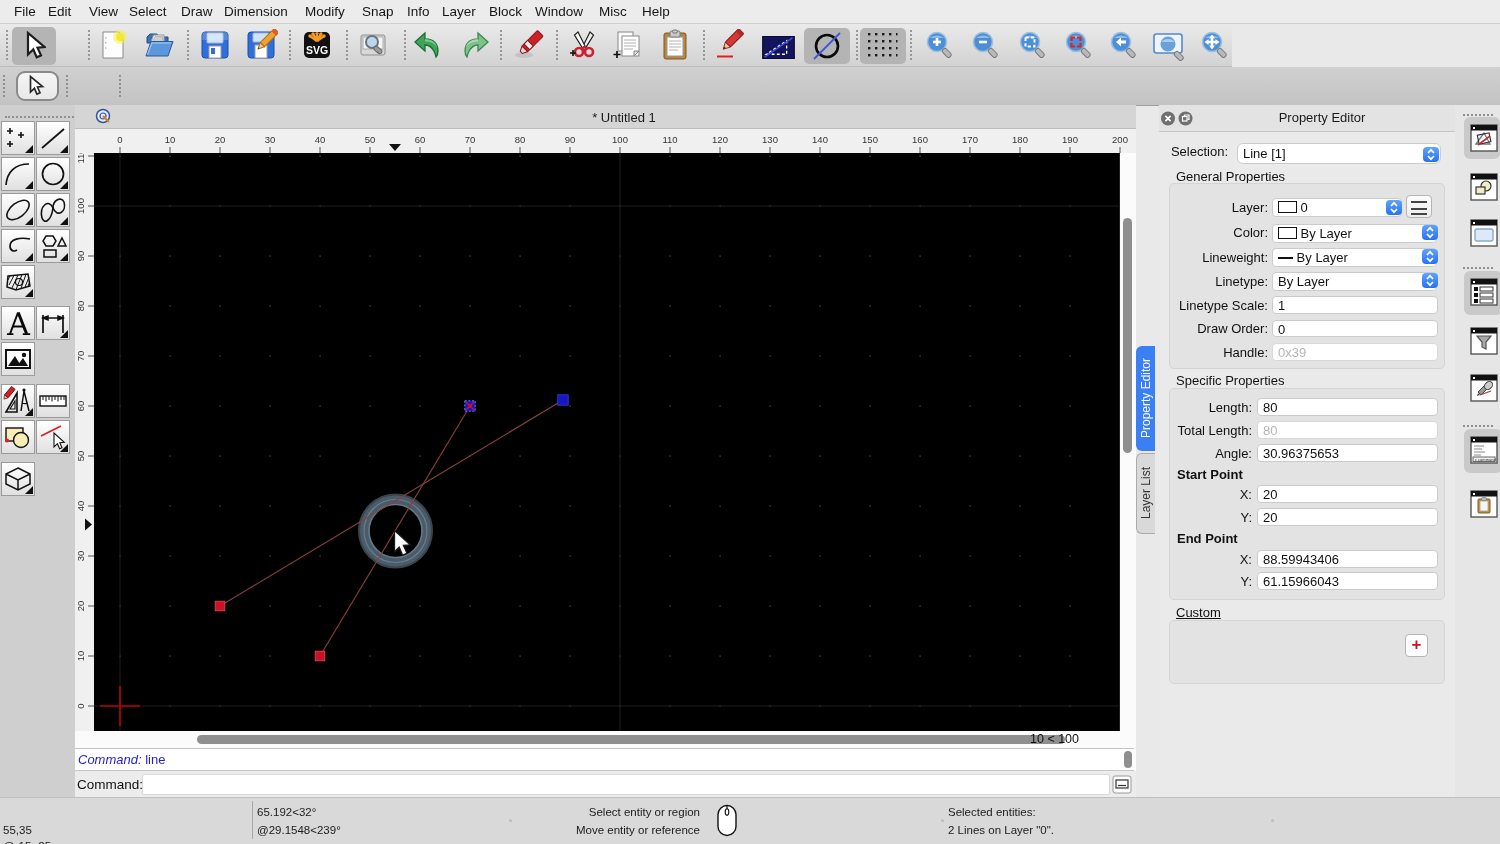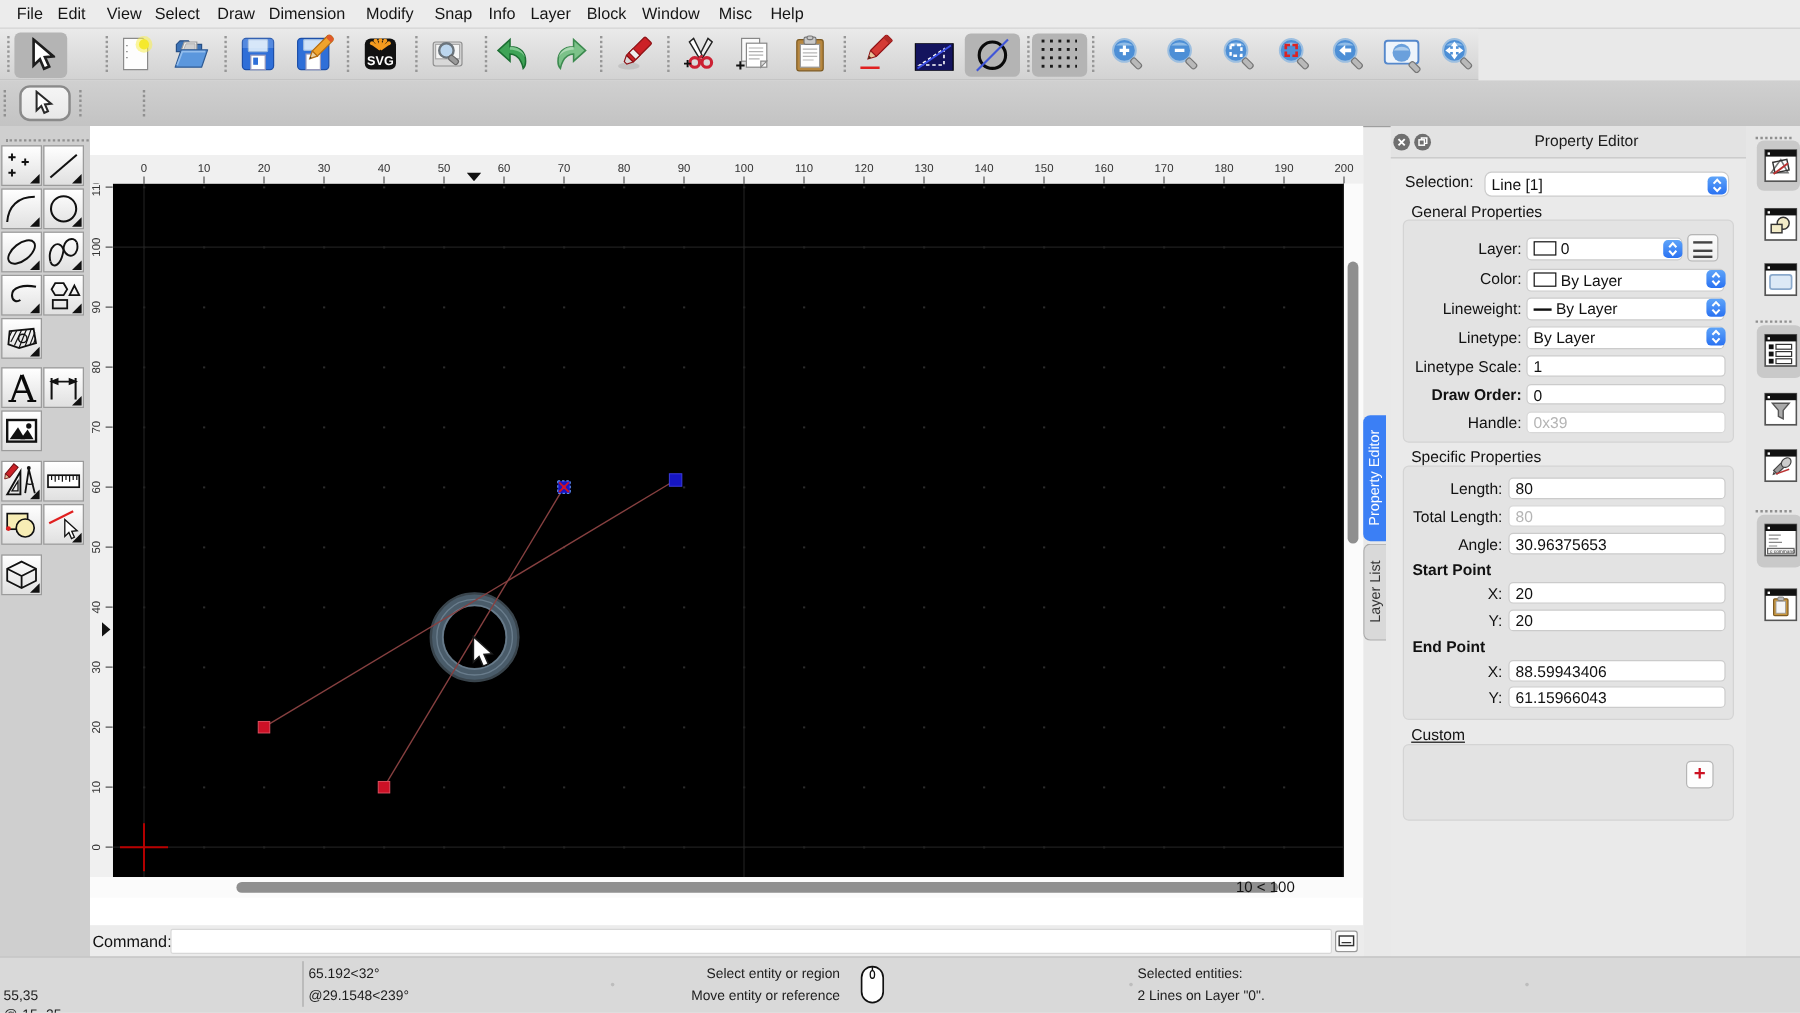--- a/index.html
+++ b/index.html
@@ -426,20 +426,28 @@
     </div>
     <div class="pbtn" style="left:1px;top:357px">
       <svg width="32" height="32" viewBox="0 0 32 32" style="position:absolute;left:0;top:0">
         <path d="M16 5 L28 11 L28 21 L16 27 L4 21 L4 11 Z M4 11 L16 17 L28 11 M16 17 L16 27" fill="none" stroke="#111" stroke-width="1.5"></path>
       </svg>
       <div class="cornertri"></div>
     </div>
   </div>
 
 <div class="ab" style="left:75px;top:105px;width:1061px;height:692px;background:#fff;">
+ <div style="position:absolute;left:0;top:0;width:1061px;height:23px;background:#d5d5d5;border-bottom:1px solid #bdbdbd;">
+   <svg style="position:absolute;left:20px;top:3px" width="16" height="16" viewBox="0 0 16 16">
+        <circle cx="8" cy="8" r="6.5" fill="#e8e8ff" stroke="#335599" stroke-width="1.5"></circle>
+        <circle cx="8" cy="8" r="3" fill="none" stroke="#335599" stroke-width="1.2"></circle>
+        <line x1="8" y1="8" x2="14" y2="14" stroke="#cc8822" stroke-width="2"></line>
+      </svg>
+   <div style="position:absolute;left:549px;top:5px;transform:translateX(-50%);font-size:13px;color:#1a1a1a;white-space:nowrap;">* Untitled 1</div>
+ </div>
  <svg style="position:absolute;left:0;top:24px" width="1061" height="25" viewBox="0 0 1061 25">
    <rect width="1061" height="25" fill="#f0f0f0"></rect>
       <text x="45" y="14" font-size="9.5" fill="#333" text-anchor="middle" font-family="Liberation Sans">0</text>
       <text x="95" y="14" font-size="9.5" fill="#333" text-anchor="middle" font-family="Liberation Sans">10</text>
       <text x="145" y="14" font-size="9.5" fill="#333" text-anchor="middle" font-family="Liberation Sans">20</text>
       <text x="195" y="14" font-size="9.5" fill="#333" text-anchor="middle" font-family="Liberation Sans">30</text>
       <text x="245" y="14" font-size="9.5" fill="#333" text-anchor="middle" font-family="Liberation Sans">40</text>
       <text x="295" y="14" font-size="9.5" fill="#333" text-anchor="middle" font-family="Liberation Sans">50</text>
       <text x="345" y="14" font-size="9.5" fill="#333" text-anchor="middle" font-family="Liberation Sans">60</text>
       <text x="395" y="14" font-size="9.5" fill="#333" text-anchor="middle" font-family="Liberation Sans">70</text>
@@ -567,20 +575,24 @@
         <line x1="380" y1="249" x2="372" y2="257"></line>
       </g>
       <rect x="374.5" y="251.5" width="3" height="3" fill="#d01030"></rect>
   <path d="M300.5 377.5 L300.5 398.8 L305.2 394.2 L308.7 402.2 L312.9 400.3 L309.4 392.4 L316.1 391.8 Z" fill="#fff" stroke="#1a1a1a" stroke-width="1.3"></path>
  </svg>
  <div style="position:absolute;left:1045px;top:48px;width:16px;height:578px;background:#fbfbfb;"></div>
  <div style="position:absolute;left:1048px;top:113px;width:9px;height:235px;background:#8f8f8f;border-radius:4.5px;"></div>
  <div style="position:absolute;left:0;top:626px;width:1061px;height:17px;background:#fbfbfb;"></div>
  <div style="position:absolute;left:122px;top:630px;width:868px;height:9px;background:#8f8f8f;border-radius:4.5px;"></div>
  <div style="position:absolute;left:955px;top:627px;width:100px;font-size:12.5px;color:#111;">10 &lt; 100</div>
+ <div style="position:absolute;left:0;top:643px;width:1059px;height:21px;background:#fff;border-top:1px solid #c6c6c6;border-bottom:1px solid #c6c6c6;">
+   <div style="position:absolute;left:3px;top:3px;font-size:13px;color:#1f1fd0;"><i>Command:</i> line</div>
+   <div style="position:absolute;left:1049px;top:2px;width:8px;height:17px;background:#8f8f8f;border-radius:4px;"></div>
+ </div>
  <div style="position:absolute;left:0;top:666px;width:1061px;height:26px;background:#ececec;">
    <div style="position:absolute;left:2px;top:6px;font-size:13.5px;color:#111;">Command:</div>
    <div style="position:absolute;left:67px;top:3px;width:968px;height:21px;background:#fff;border:1px solid #d8d8d8;border-radius:2px;box-sizing:border-box;"></div>
    <svg style="position:absolute;left:1037px;top:4px" width="20" height="19" viewBox="0 0 20 19">
         <rect x="1" y="1" width="18" height="17" rx="2" fill="#fdfdfd" stroke="#999"></rect>
         <rect x="4" y="5" width="12" height="8" fill="none" stroke="#333" stroke-width="1.2"></rect>
         <line x1="6" y1="10.5" x2="14" y2="10.5" stroke="#333" stroke-width="1.2"></line>
       </svg>
  </div>
 </div>
@@ -638,21 +650,21 @@
     <div class="plabel" style="left:-21px;top:168.7px;width:130px;">Linetype:</div>
     <div class="pfield" style="left:113px;top:167.2px;width:165px;">By Layer</div>
     <div class="stepper" style="left:262.5px;top:168.2px">
       <svg width="16" height="15" viewBox="0 0 16 15">
         <path d="M5 6 l3-3.2 3 3.2" fill="none" stroke="#fff" stroke-width="1.7"></path>
         <path d="M5 9 l3 3.2 3-3.2" fill="none" stroke="#fff" stroke-width="1.7"></path>
       </svg>
     </div>
     <div class="plabel" style="left:-21px;top:192.9px;width:130px;">Linetype Scale:</div>
     <div class="pfield" style="left:113px;top:191.4px;width:166px;height:17.5px;">1</div>
-    <div class="plabel" style="left:-21px;top:216.4px;width:130px;font-weight:bold;">Draw Order:</div>
+    <div class="plabel" style="left:-21px;top:216.4px;width:130px;">Draw Order:</div>
     <div class="pfield" style="left:113px;top:214.9px;width:166px;height:17.5px;">0</div>
     <div class="plabel" style="left:-21px;top:239.9px;width:130px;">Handle:</div>
     <div class="pfield" style="left:113px;top:238.4px;width:166px;height:17.5px;color:#b5b5b5;border-color:#d8d8d8;">0x39</div>
     <div style="position:absolute;left:17px;top:268px;font-size:13px;color:#111;text-align:right;">Specific Properties</div>
     <div class="fgrp" style="left:10px;top:283px;height:210px;"></div>
     <div class="plabel" style="left:-37px;top:295px;width:130px;">Length:</div>
     <div class="pfield" style="left:98px;top:293px;width:181px;height:18px;">80</div>
     <div class="plabel" style="left:-37px;top:318px;width:130px;">Total Length:</div>
     <div class="pfield" style="left:98px;top:316px;width:181px;height:18px;color:#b5b5b5;border-color:#d8d8d8;">80</div>
     <div class="plabel" style="left:-37px;top:341px;width:130px;">Angle:</div>

